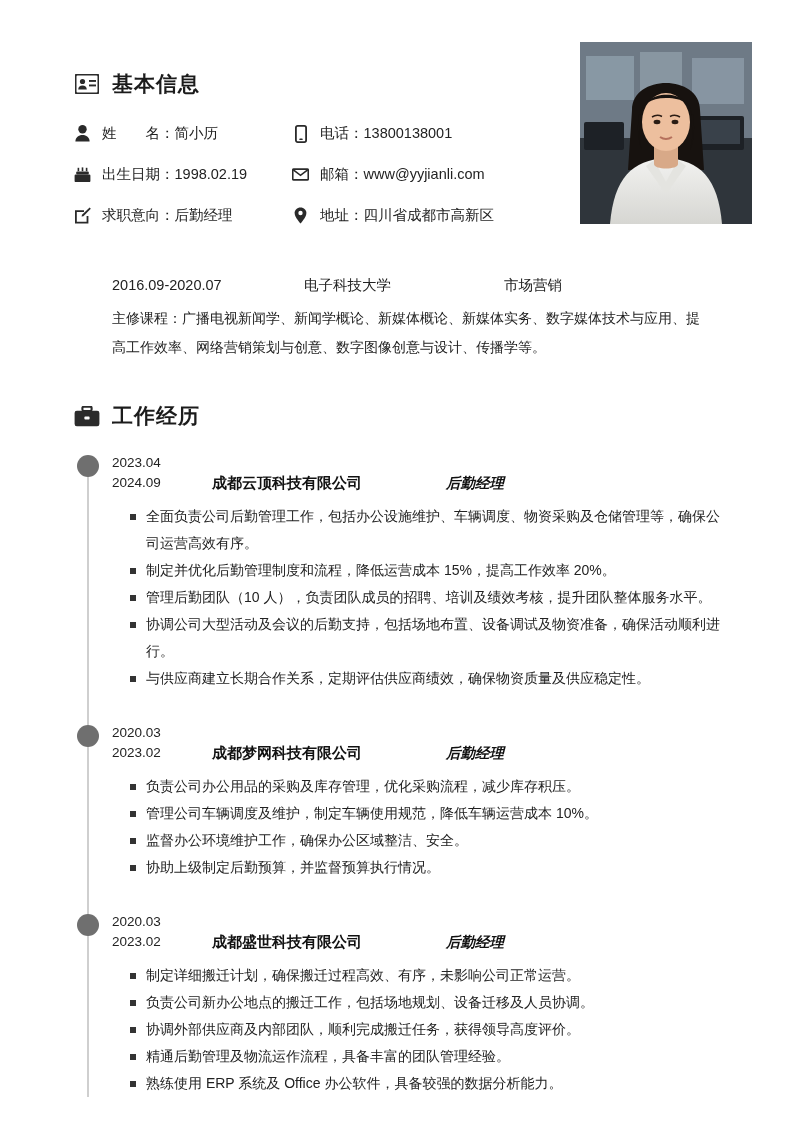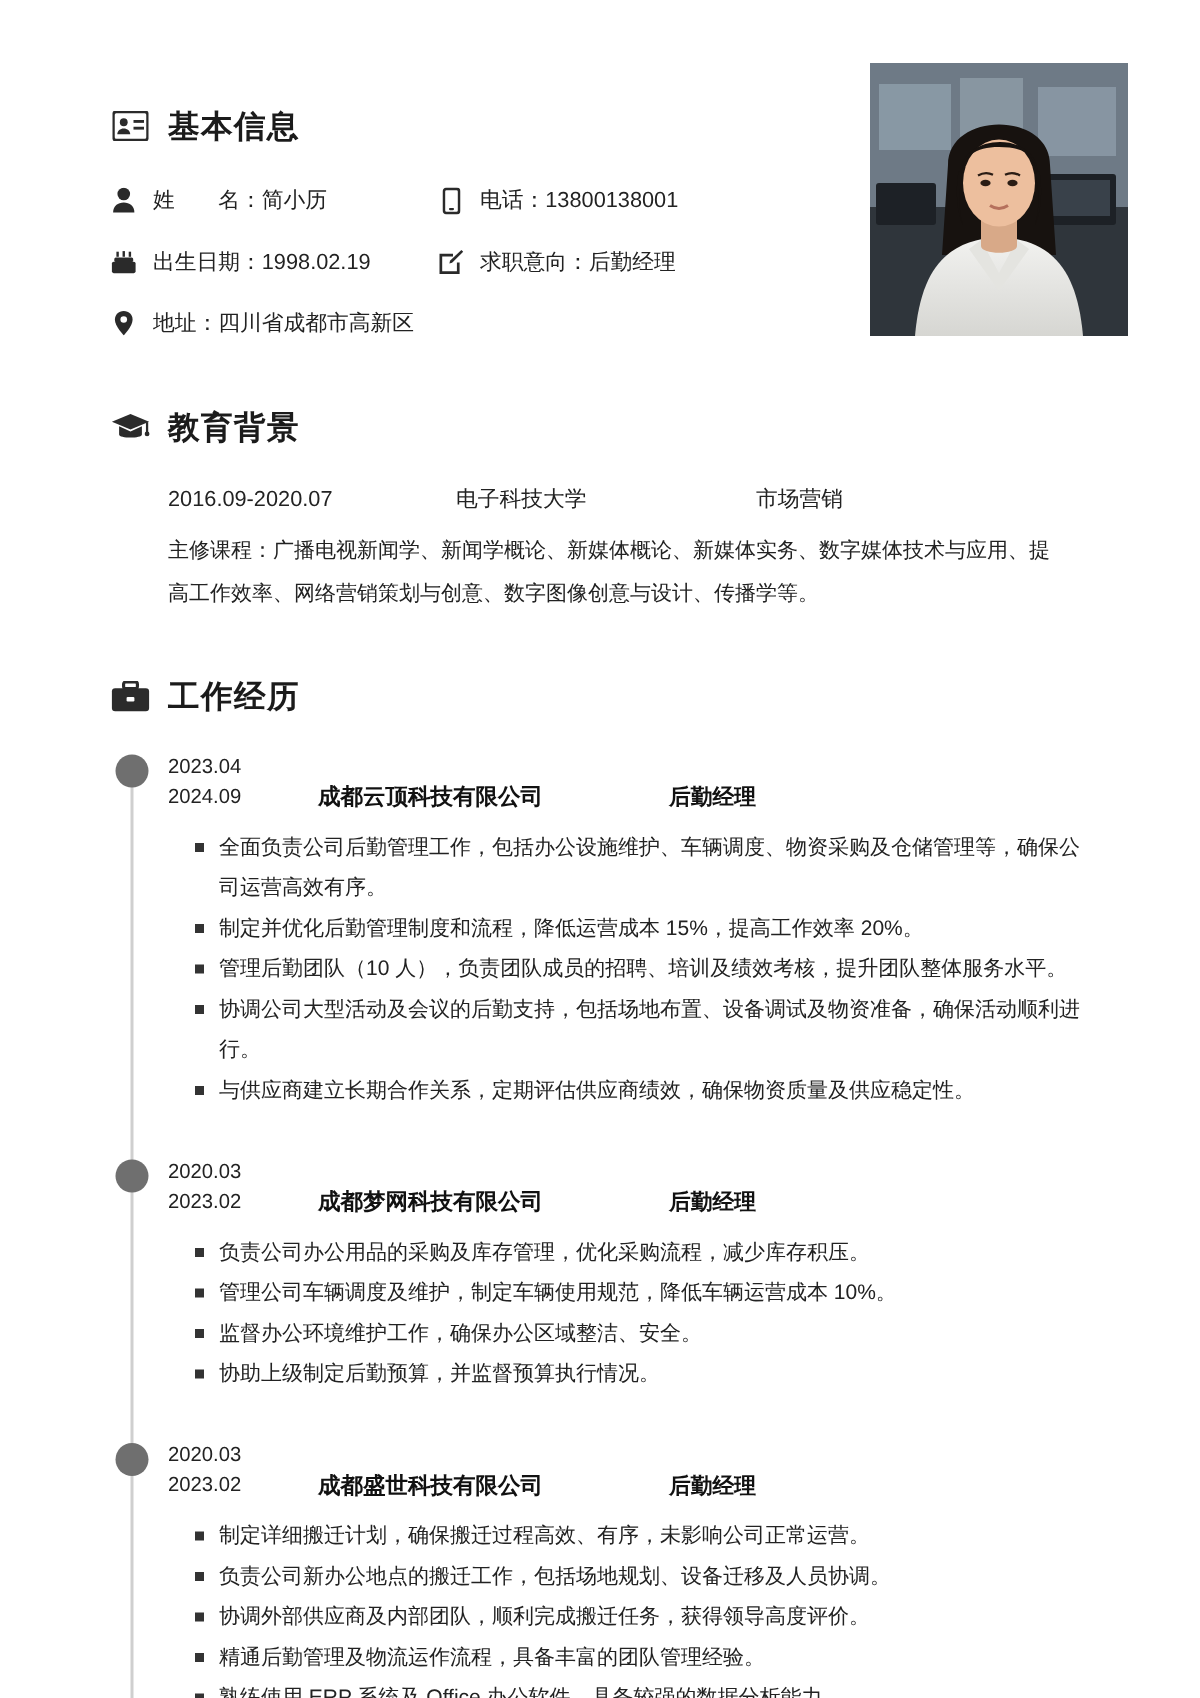--- a/index.html
+++ b/index.html
@@ -150,20 +150,21 @@
     width: 252px;
     font-size: 15px;
     font-weight: bold;
     color: #111;
     padding-left: 18px;
   }
   .job-role {
     font-size: 14.5px;
     font-weight: bold;
     color: #111;
+    font-style: italic;
   }
   .bullets {
     margin: 10px 0 0 0;
     padding: 0;
     list-style: none;
   }
   .bullets li {
     position: relative;
     padding-left: 34px;
     font-size: 14px;
@@ -227,20 +228,29 @@
             <rect x="0.6" y="7.5" width="15.8" height="7.6" rx="1.2" fill="#2a2a2a"></rect>
             <rect x="2.2" y="4.6" width="12.6" height="3" rx="1" fill="#2a2a2a"></rect>
             <rect x="3.6" y="0.8" width="1.6" height="3.4" fill="#2a2a2a"></rect>
             <rect x="7.7" y="0.4" width="1.6" height="3.8" fill="#2a2a2a"></rect>
             <rect x="11.8" y="0.8" width="1.6" height="3.4" fill="#2a2a2a"></rect>
           </svg>
         </span>
         <span class="txt">出生日期：1998.02.19</span>
       </div>
 
+      <div class="info-item">
+        <span class="ico">
+          <svg width="18" height="13" viewBox="0 0 18 13">
+            <rect x="0.8" y="0.8" width="16.4" height="11.4" rx="1" fill="none" stroke="#2a2a2a" stroke-width="1.7"></rect>
+            <path d="M1.4 1.6 L9 7.4 L16.6 1.6" fill="none" stroke="#2a2a2a" stroke-width="1.7"></path>
+          </svg>
+        </span>
+        <span class="txt">邮箱：www@yyjianli.com</span>
+      </div>
 
       <div class="info-item">
         <span class="ico">
           <svg width="17" height="17" viewBox="0 0 17 17">
             <path d="M1 3.2h9v1.8H2.8v9.8h9.8V9h1.8v7.6H1z" fill="#2a2a2a"></path>
             <path d="M15.6 0.6 L16.8 1.8 L9.4 9.2 L7.6 9.6 L8 7.8 Z" fill="#2a2a2a"></path>
           </svg>
         </span>
         <span class="txt">求职意向：后勤经理</span>
       </div>
@@ -296,31 +306,20 @@
       <ellipse cx="77" cy="80" rx="3.4" ry="2.2" fill="#2a1c14"></ellipse>
       <ellipse cx="95" cy="80" rx="3.4" ry="2.2" fill="#2a1c14"></ellipse>
       <path d="M72 75 q5 -3 10 -0.5" stroke="#2a1c14" stroke-width="1.5" fill="none"></path>
       <path d="M90 74.5 q5 -2.5 10 0.5" stroke="#2a1c14" stroke-width="1.5" fill="none"></path>
 
       <path d="M80 95 q6 4 12 0" stroke="#b5705c" stroke-width="2" fill="none"></path>
     </svg>
   </div>
 
   <div class="edu-section">
-    <div class="section-head">
-      <span class="sec-icon">
-        <svg width="26" height="20" viewBox="0 0 26 20">
-          <path d="M13 1 L25.4 6.2 L13 11.4 L0.6 6.2 Z" fill="#2b2b2b"></path>
-          <path d="M5.4 9.2 V14.6 C5.4 17.4 20.6 17.4 20.6 14.6 V9.2 L13 12.6 Z" fill="#2b2b2b"></path>
-          <rect x="23.3" y="6.4" width="1.5" height="7" fill="#2b2b2b"></rect>
-          <circle cx="24.05" cy="14.3" r="1.6" fill="#2b2b2b"></circle>
-        </svg>
-      </span>
-      <span class="sec-title">教育背景</span>
-    </div>
 
     <div class="edu-body">
       <div class="edu-row1">
         <span class="edu-date">2016.09-2020.07</span>
         <span class="edu-school">电子科技大学</span>
         <span class="edu-major">市场营销</span>
       </div>
       <div class="edu-courses">主修课程：广播电视新闻学、新闻学概论、新媒体概论、新媒体实务、数字媒体技术与应用、提高工作效率、网络营销策划与创意、数字图像创意与设计、传播学等。</div>
     </div>
   </div>

